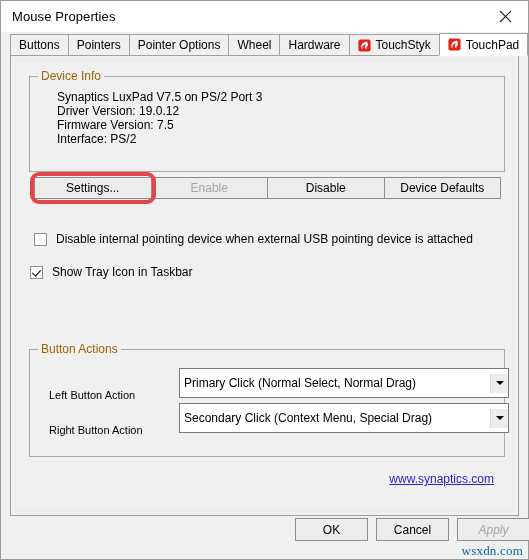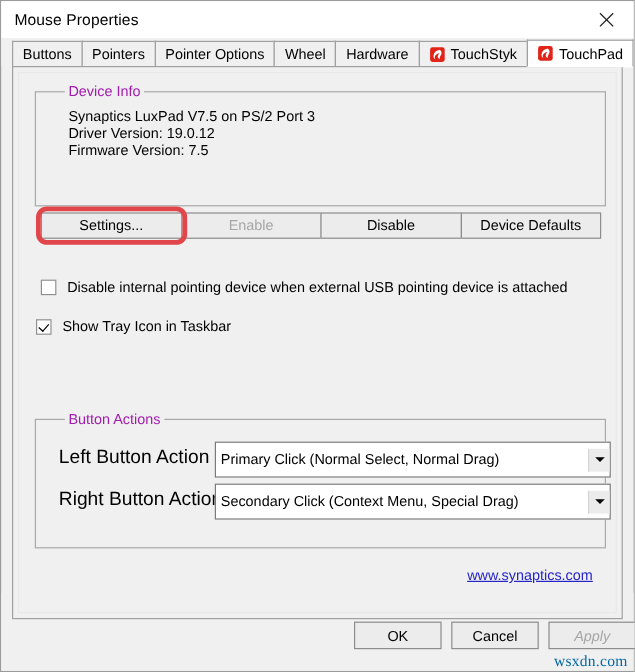--- a/index.html
+++ b/index.html
@@ -137,23 +137,22 @@
     border: 1px solid #a8a8a8;
   }
   .groupbox > .gb-title {
     position: absolute;
     top: -7px;
     left: 8px;
     background: #f0f0f0;
     padding: 0 3px;
     font-size: 12px;
     line-height: 12px;
-    color: #a21caf;
-    white-space: nowrap;
-    margin-left: 16px;
+    color: #a16207;
+    white-space: nowrap;
   }
 
   
   #device-info-group {
     left: 13px;
     top: 15px;
     width: 476px;
     height: 96px;
   }
   .devinfo-lines {
@@ -240,22 +239,23 @@
 
   
   #button-actions-group {
     left: 13px;
     top: 288px;
     width: 476px;
     height: 108px;
   }
   .ba-label {
     position: absolute;
-    font-size: 16px;
-    white-space: nowrap;
+    font-size: 11px;
+    white-space: nowrap;
+    margin-top: 16px;
   }
   #ba-left-label  { left: 19px; top: 23px; }
   #ba-right-label { left: 19px; top: 58px; }
 
   .combo {
     position: absolute;
     height: 30px;
     box-sizing: border-box;
     border: 1px solid #7a7a7a;
     background: #ffffff;
@@ -404,20 +404,21 @@
   <div class="panel-wrap">
     <div class="panel">
       <div class="panel-inner">
 
         <div class="groupbox" id="device-info-group">
           <div class="gb-title">Device Info</div>
           <div class="devinfo-lines">
             <div>Synaptics LuxPad V7.5 on PS/2 Port 3</div>
             <div>Driver Version: 19.0.12</div>
             <div>Firmware Version: 7.5</div>
+            <div>Interface: PS/2</div>
           </div>
         </div>
 
         <div class="btn-row">
           <div class="winbtn">Settings...</div>
           <div class="winbtn disabled">Enable</div>
           <div class="winbtn">Disable</div>
           <div class="winbtn">Device Defaults</div>
         </div>
         <div class="redbox"></div>

